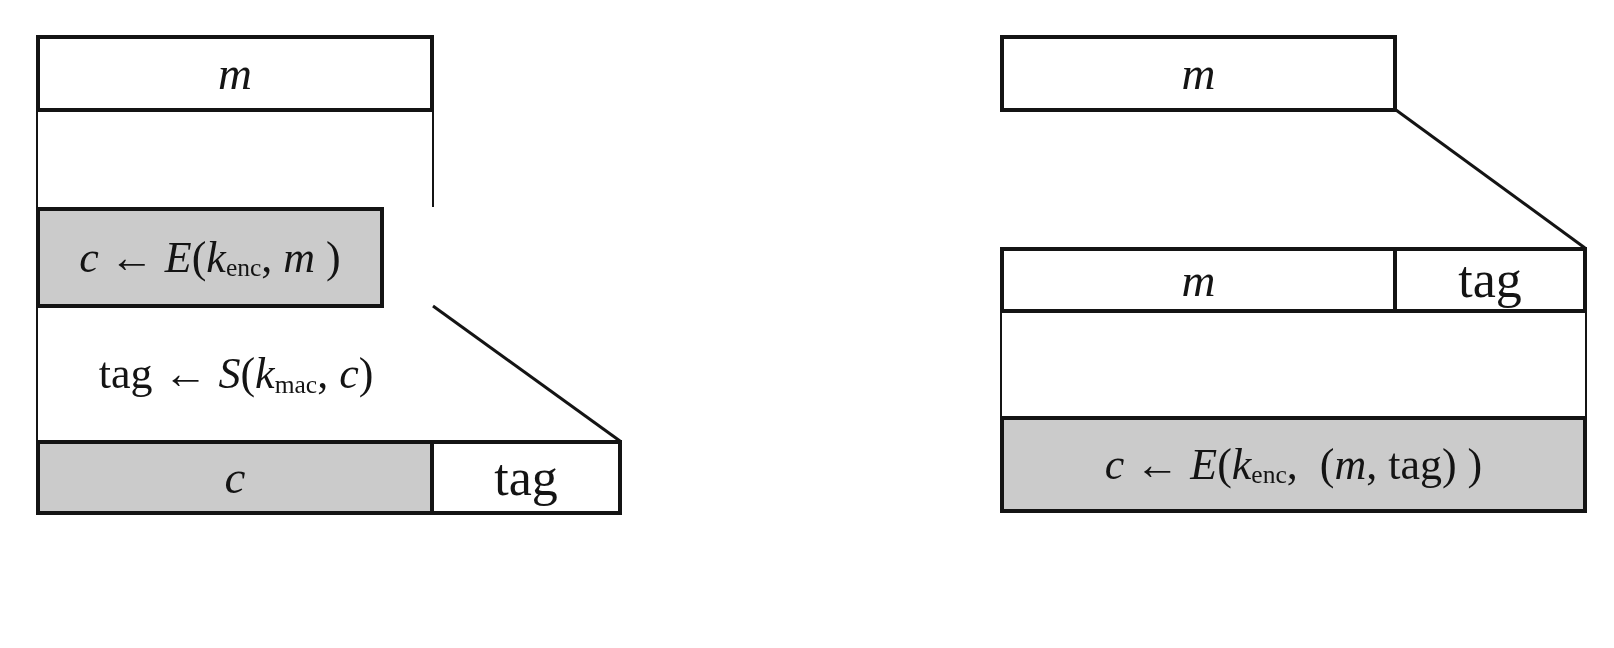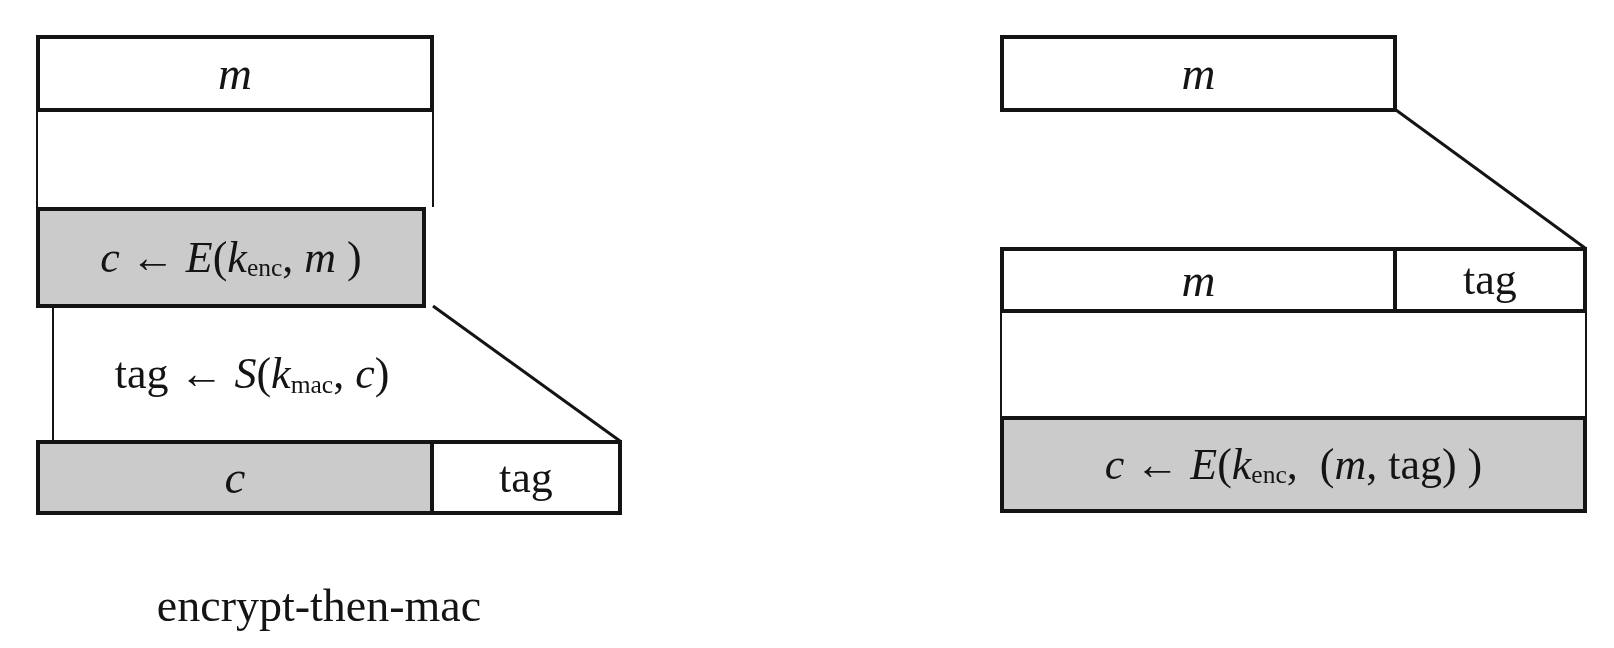--- a/index.html
+++ b/index.html
@@ -51,21 +51,21 @@
     font-size: 44px;
     line-height: 1;
     white-space: pre;
   }
   .math-var {
     font-size: 47px;
     font-style: italic;
     line-height: 1;
   }
   .math-word {
-    font-size: 44px;
+    font-size: 52px;
     line-height: 1;
   }
   .f-i { font-style: italic; }
   .f-r { font-style: normal; }
   .f-sub {
     font-style: normal;
     font-size: 0.58em;
     position: relative;
     top: 0.18em;
   }
@@ -95,38 +95,37 @@
 <body>
 
 <div id="canvas">
 
   <div class="abs box-thick" style="left:36px; top:35px; width:398px; height:77px;">
     <span class="math-var">m</span>
   </div>
 
   <div class="abs channel" style="left:36px; top:112px; width:398px; height:95px;"></div>
 
-  <div class="abs box-thick box-gray" style="left:36px; top:207px; width:390px; height:101px;">
+  <div class="abs box-thick box-gray" style="left:36px; top:207px; width:348px; height:101px;">
     <span class="math"><span class="f-i">c</span><span class="f-r"> ← </span><span class="f-i">E</span><span class="f-r">(</span><span class="f-i">k</span><span class="f-sub">enc</span><span class="f-r">, </span><span class="f-i">m</span><span class="f-r"> )</span></span>
   </div>
 
-  <div class="abs channel open-right formula-zone" style="left:52px; top:308px; width:398px; height:132px; ">
+  <div class="abs channel open-right formula-zone" style="left:36px; top:308px; width:398px; height:132px; ">
     <span class="math"><span class="f-r">tag ← </span><span class="f-i">S</span><span class="f-r">(</span><span class="f-i">k</span><span class="f-sub">mac</span><span class="f-r">, </span><span class="f-i">c</span><span class="f-r">)</span></span>
   </div>
 
   <div class="abs row" style="left:36px; top:440px; width:586px; height:75px;">
     <div class="cell cell-divider box-gray" style="width:390px;">
       <span class="math-var">c</span>
     </div>
     <div class="cell" style="flex:1;">
       <span class="math-word">tag</span>
     </div>
   </div>
 
-  <div class="abs caption" style="left:36px; top:578px; width:566px; height:56px;">encrypt-then-mac</div>
 
   <div class="abs box-thick" style="left:1000px; top:35px; width:397px; height:77px;">
     <span class="math-var">m</span>
   </div>
 
 
   <div class="abs row" style="left:1000px; top:247px; width:587px; height:66px;">
     <div class="cell cell-divider" style="width:389px;">
       <span class="math-var">m</span>
     </div>

